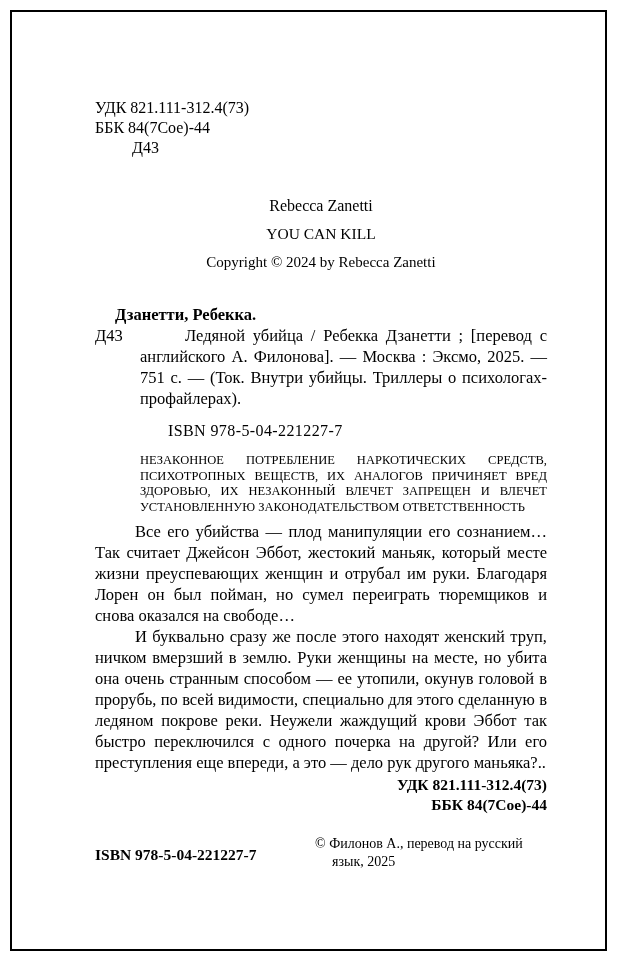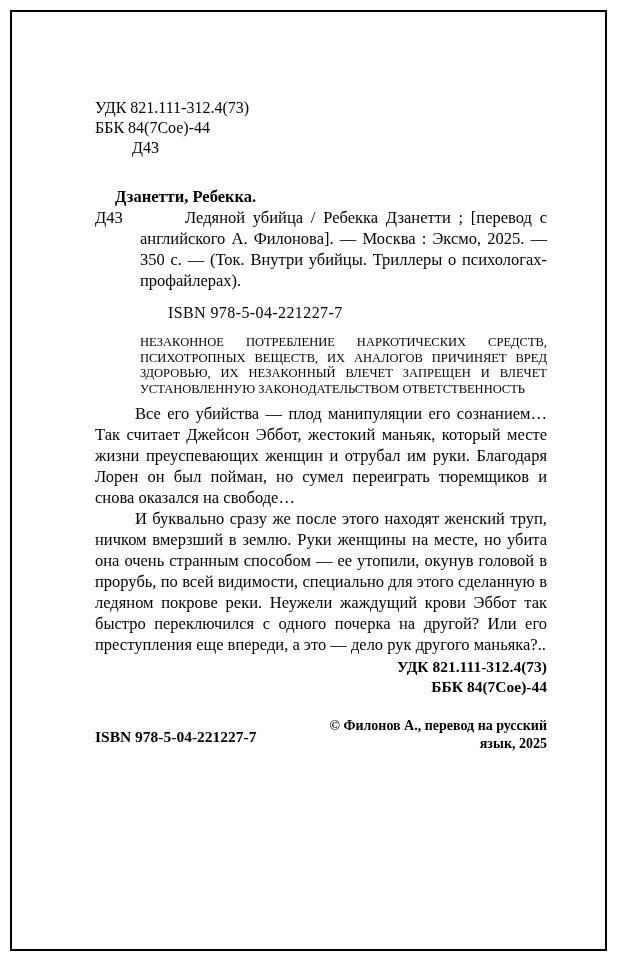--- a/index.html
+++ b/index.html
@@ -57,42 +57,47 @@
   .bottom-codes {
     margin-top:2px; text-align:right;
     font-weight:bold; font-size:15.5px; line-height:20px;
   }
 
   .bottom-row {
     margin-top:20px;
     display:flex; justify-content:space-between; align-items:flex-end;
   }
   .isbn-bottom { font-weight:bold; font-size:15.5px; margin-bottom:6px; white-space:nowrap; }
-  .credits { width:232px; font-weight:bold; font-size:14px; line-height:17.5px;text-align:right; }
+  .credits { width:232px; font-weight:normal; font-size:14px; line-height:17.5px; }
   .credit { padding-left:17px; text-indent:-17px; }
 </style>
 </head>
 <body>
 
 <div class="frame"></div>
 
 <div class="content">
 
   <div class="top-codes">
     <div>УДК 821.111-312.4(73)</div>
     <div>ББК 84(7Сое)-44</div>
     <div class="code">Д43</div>
   </div>
 
+  <div class="center-block">
+    <div class="orig-author">Rebecca Zanetti</div>
+    <div class="orig-title">YOU CAN KILL</div>
+    <div class="orig-copy">Copyright © 2024 by Rebecca Zanetti</div>
+  </div>
 
   <div class="catalog-author">Дзанетти, Ребекка.</div>
 
   <div class="catalog-entry">
     <span class="margin-code">Д43</span>
-    <span>Ледяной убийца / Ребекка Дзанетти ; [перевод с английского А. Филонова]. — Москва : Эксмо, 2025. — 350 с. — (Ток. Внутри убийцы. Триллеры о психологах-профайлерах).</span>
+    <span>Ледяной убийца / Ребекка Дзанетти ; [перевод с английского А. Филонова]. — Москва : Эксмо, 2025. — 751 с. — (Ток. Внутри убийцы. Триллеры о психологах-профайлерах).</span>
   </div>
 
   <div class="isbn-center">ISBN 978-5-04-221227-7</div>
 
   <div class="warning">НЕЗАКОННОЕ ПОТРЕБЛЕНИЕ НАРКОТИЧЕСКИХ СРЕДСТВ, ПСИХОТРОПНЫХ ВЕЩЕСТВ, ИХ АНАЛОГОВ ПРИЧИНЯЕТ ВРЕД ЗДОРОВЬЮ, ИХ НЕЗАКОННЫЙ ВЛЕЧЕТ ЗАПРЕЩЕН И ВЛЕЧЕТ УСТАНОВЛЕННУЮ ЗАКОНОДАТЕЛЬСТВОМ ОТВЕТСТВЕННОСТЬ</div>
 
   <div class="annotation">
     <p>Все его убийства — плод манипуляции его сознанием… Так считает Джейсон Эббот, жестокий маньяк, который месте жизни преуспевающих женщин и отрубал им руки. Благодаря Лорен он был пойман, но сумел переиграть тюремщиков и снова оказался на свободе…</p>
     <p>И буквально сразу же после этого находят женский труп, ничком вмерзший в землю. Руки женщины на месте, но убита она очень странным способом — ее утопили, окунув головой в прорубь, по всей видимости, специально для этого сделанную в ледяном покрове реки. Неужели жаждущий крови Эббот так быстро переключился с одного почерка на другой? Или его преступления еще впереди, а это — дело рук другого маньяка?..</p>
   </div>

